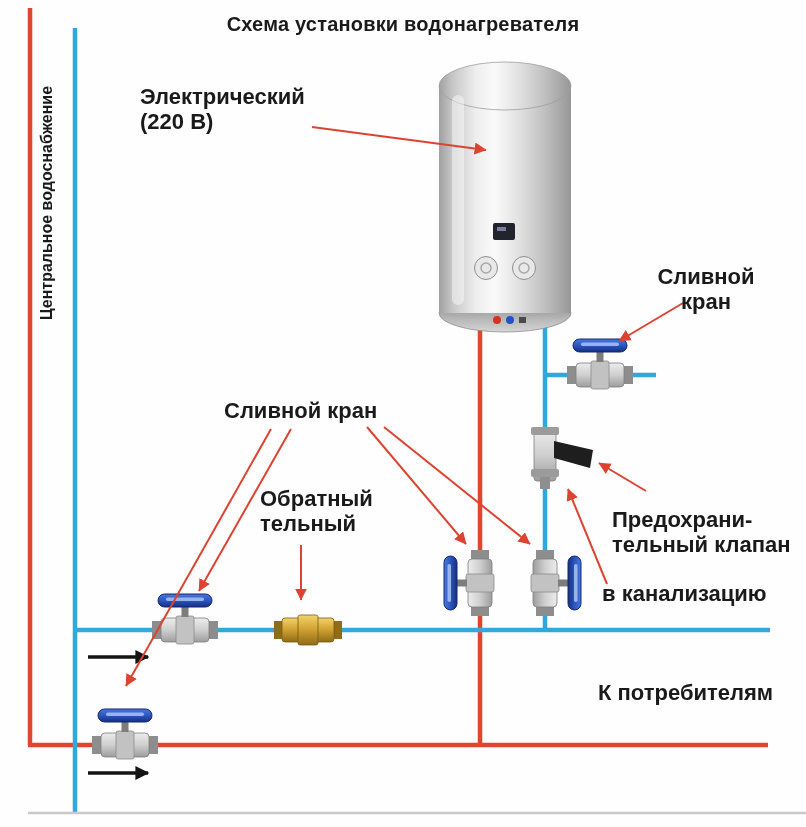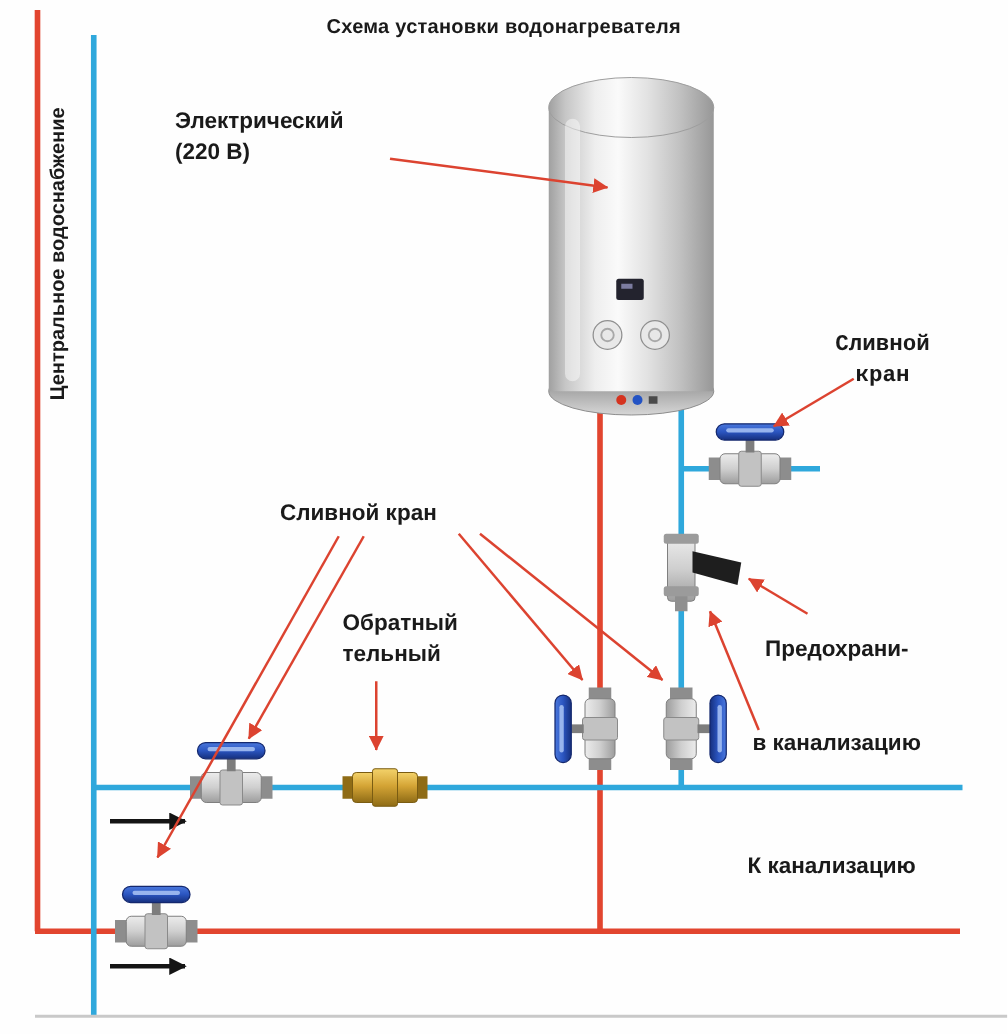--- a/index.html
+++ b/index.html
@@ -1,22 +1,22 @@
 <!DOCTYPE html>
 <html><head>
 <meta charset="utf-8">
 <style>
   * { margin:0; padding:0; box-sizing:border-box; }
   html,body { background:#ffffff; font-family:"Liberation Sans", sans-serif; }
   .canvas { position:relative; width:806px; height:827px; background:#fefefe; overflow:hidden; }
   svg { position:absolute; left:0; top:0; }
   .t { position:absolute; color:#1a1a1a; font-weight:700; }
-  .title { left:0; top:13px; width:806px; text-align:center; font-size:16px; letter-spacing:.2px; }
-  .lbl { font-size:18px; line-height:25px; }
-  .ctr { text-align:center;font-family:Liberation Mono, monospace; }
+  .title { left:0; top:13px; width:806px; text-align:center; font-size:20px; letter-spacing:.2px; }
+  .lbl { font-size:22px; line-height:25px; }
+  .ctr { text-align:center; }
   .rot { left:-103px; top:194px; width:300px; text-align:center;
          transform:rotate(-90deg); font-size:16px; }
 </style>
 </head>
 <body>
 
 <div class="canvas">
 
 <svg width="806" height="827" viewBox="0 0 806 827">
   <defs>
@@ -137,28 +137,29 @@
   <div>(220 В)</div>
 </div>
 
 <div class="t lbl ctr" style="left:654px;top:264px;width:104px">
   <div>Сливной</div>
   <div>кран</div>
 </div>
 
 <div class="t lbl" style="left:224px;top:398px">Сливной кран</div>
 
-<div class="t lbl" style="left:274px;top:486px">
+<div class="t lbl" style="left:260px;top:486px">
   <div>Обратный</div>
   <div>тельный</div>
 </div>
 
 <div class="t lbl" style="left:612px;top:507px">
   <div>Предохрани-</div>
+  <div>тельный клапан</div>
 </div>
 
 <div class="t lbl" style="left:602px;top:582px;line-height:24px">
   <div>в канализацию</div>
 </div>
 
-<div class="t lbl" style="left:598px;top:680px">К канализацию</div>
+<div class="t lbl" style="left:598px;top:680px">К потребителям</div>
 
 </div>
 
 </body></html>

